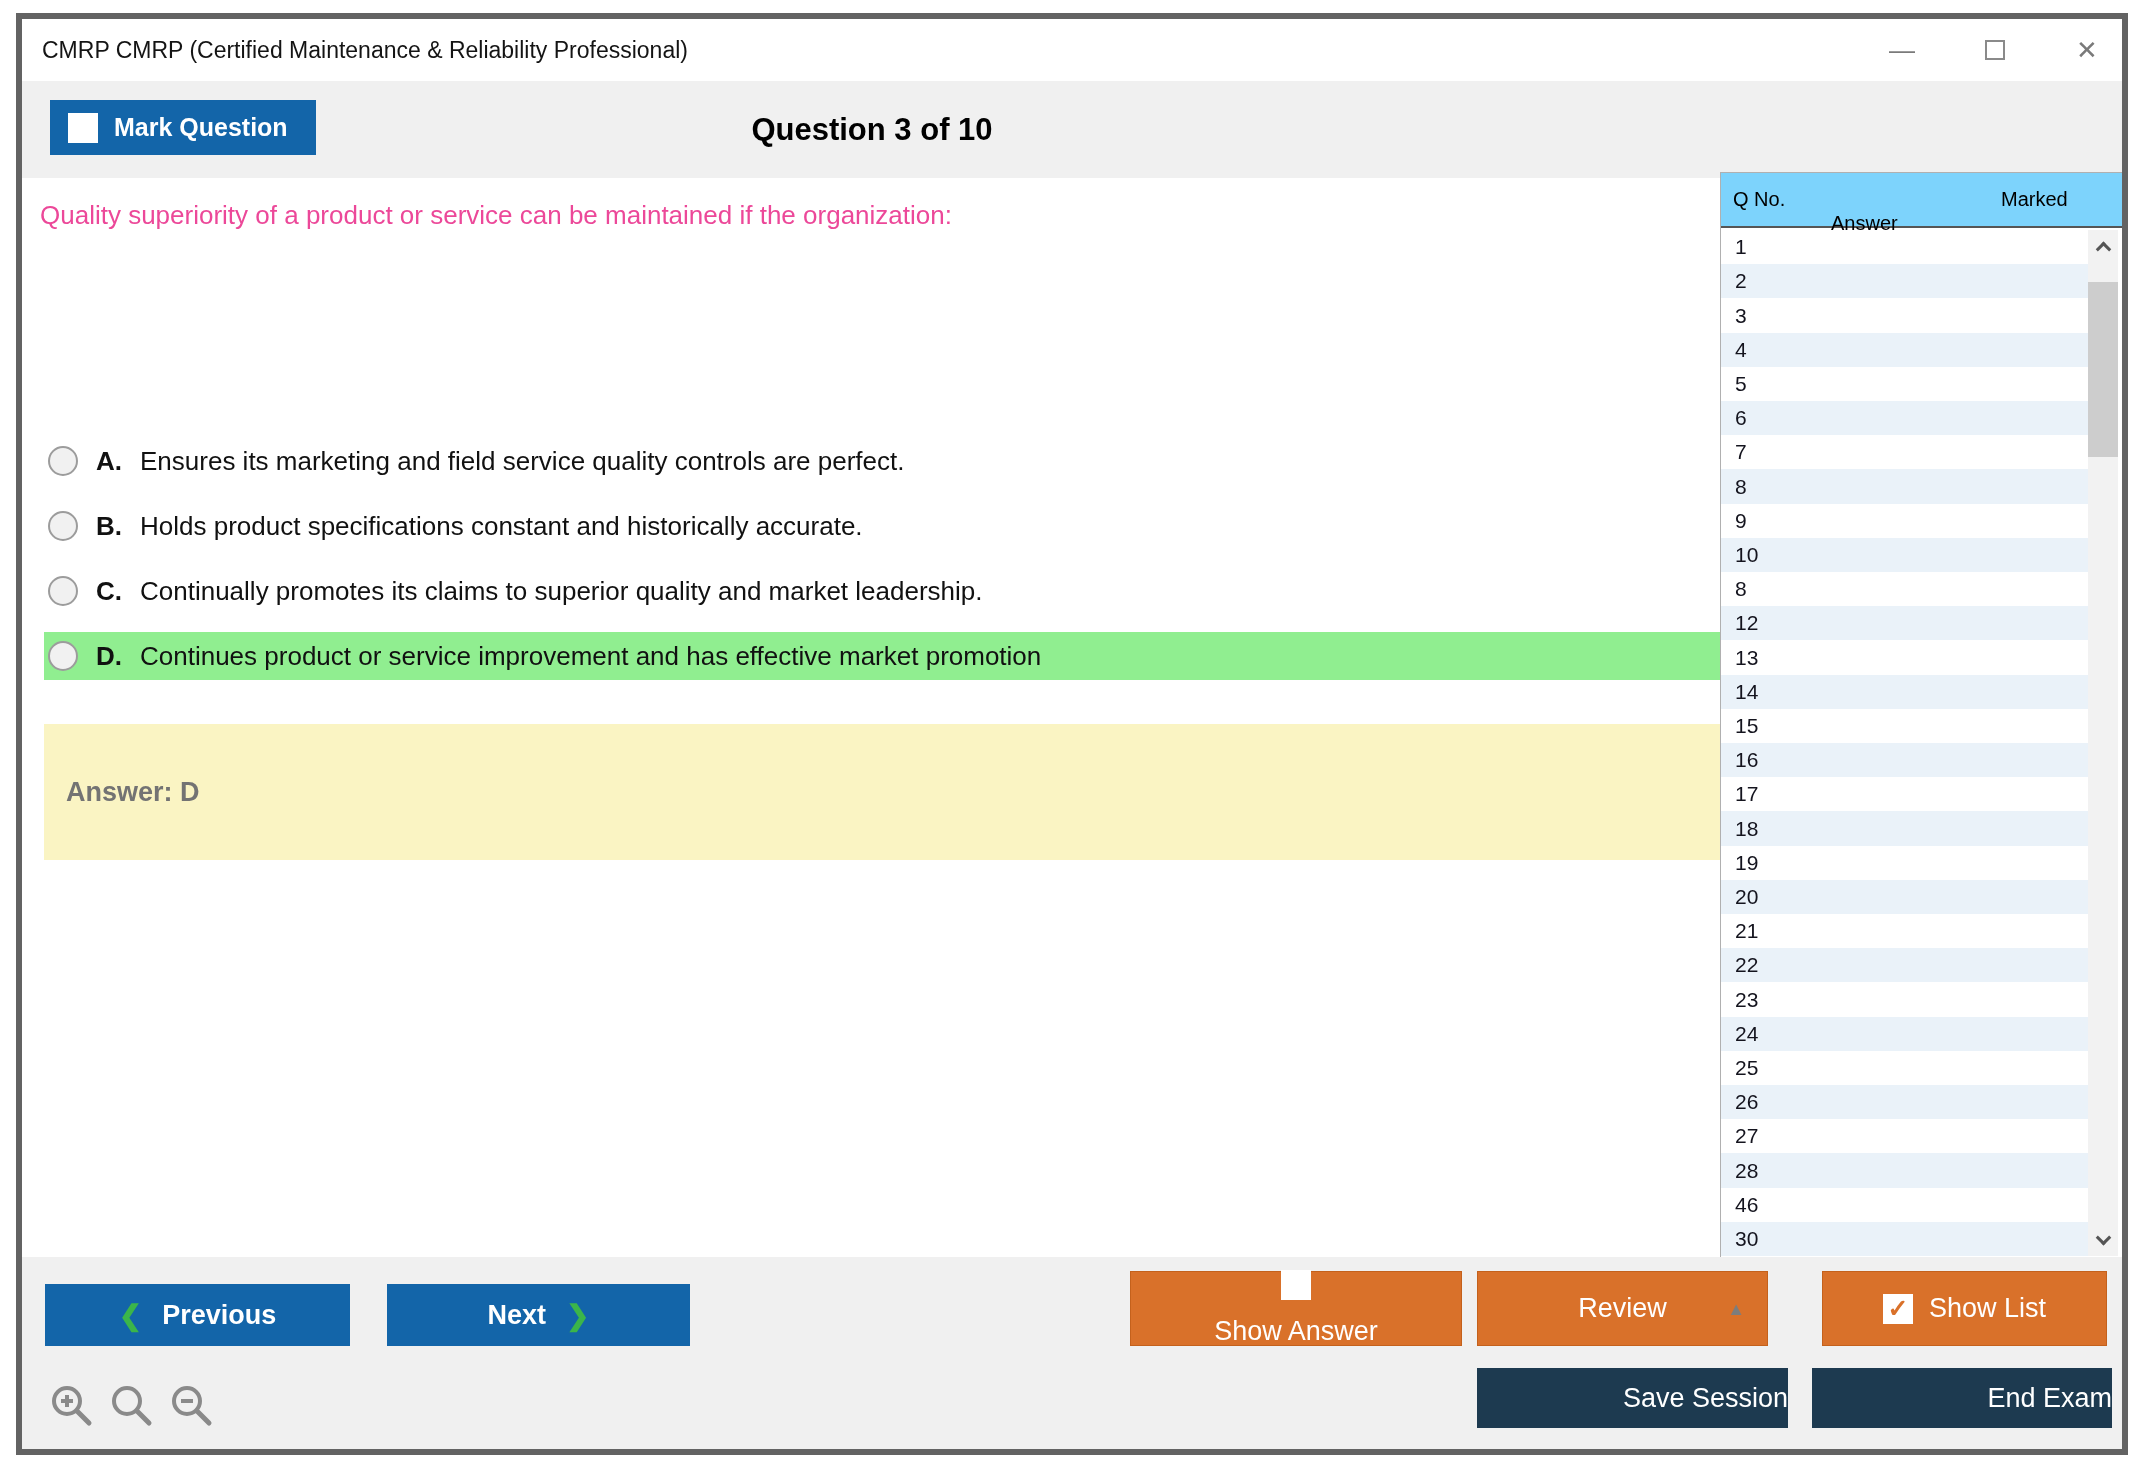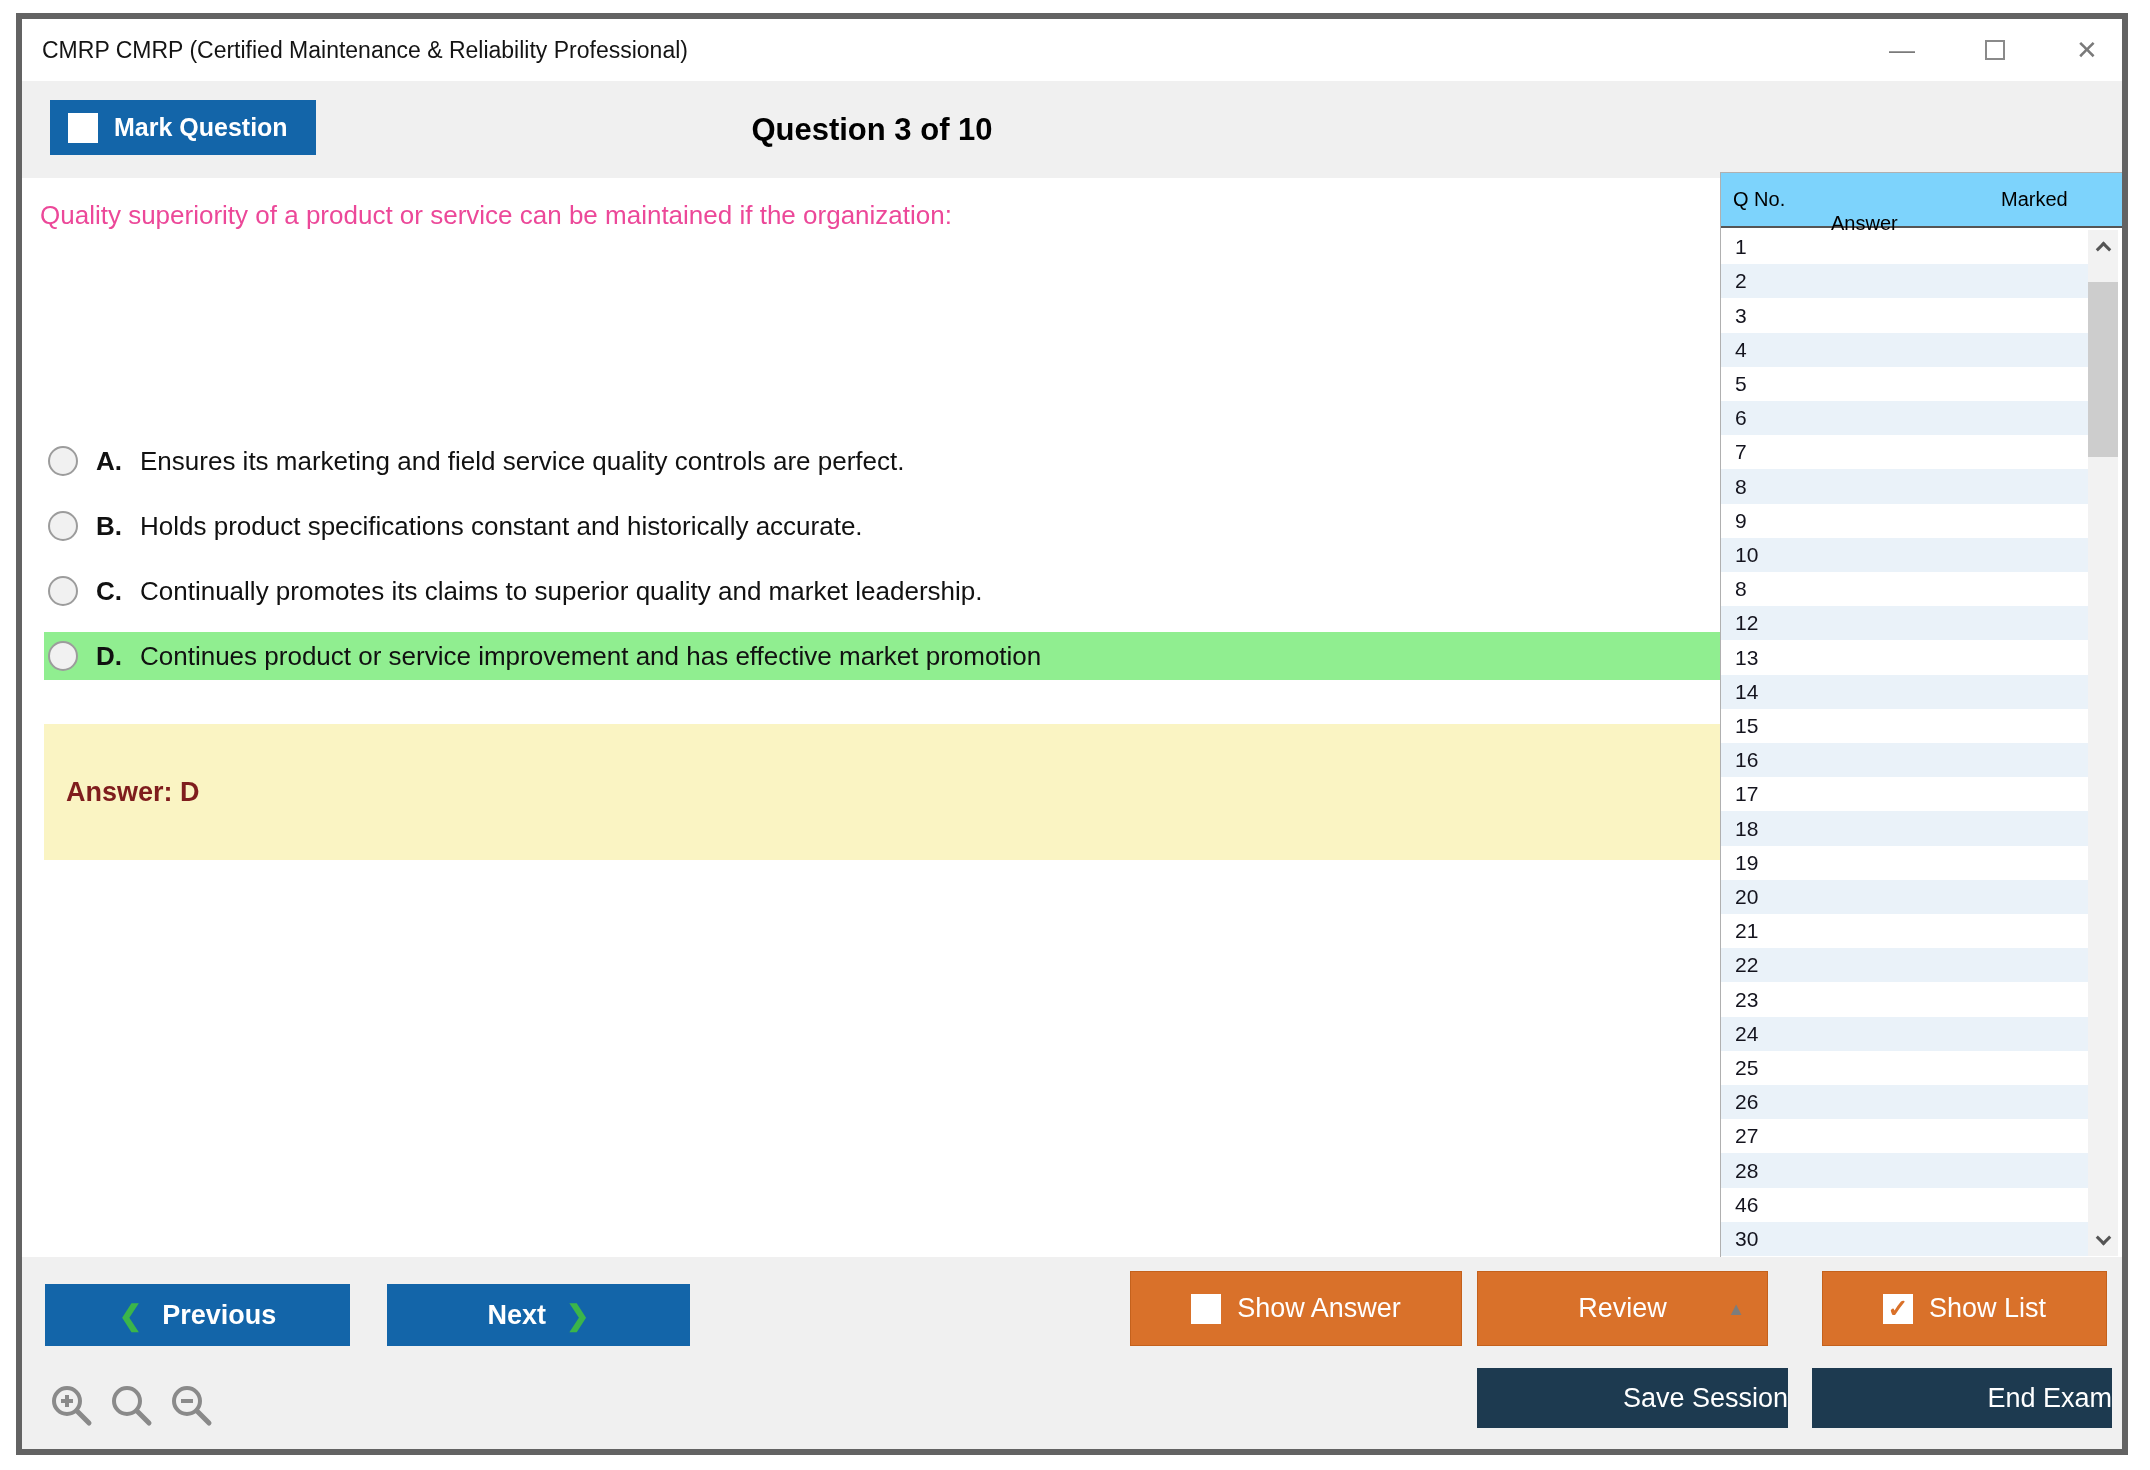--- a/index.html
+++ b/index.html
@@ -49,21 +49,21 @@
     display:flex;align-items:center;gap:18px;padding-left:4px;}
   .option-row .radio{width:30px;height:30px;border-radius:50%;
     border:2px solid #9c9c9c;background:#f1f1f1;flex:0 0 auto;cursor:pointer;}
   .option-row .letter{font-size:26px;font-weight:bold;color:#111;}
   .option-row .otext{font-size:26px;color:#111;}
   .option-row.highlight{background:var(--highlight-green);}
   .opt-0{top:259px;} .opt-1{top:324px;} .opt-2{top:389px;} .opt-3{top:454px;}
 
   .answer-box{position:absolute;left:22px;top:546px;width:1676px;height:136px;
     background:var(--answer-yellow);display:flex;align-items:center;padding-left:22px;}
-  .answer-box .atext{font-size:27px;font-weight:bold;color:#7f1d1d;}
+  .answer-box .atext{font-size:27px;font-weight:bold;color:#737373;}
 
   
   .sidebar{position:absolute;left:1698px;top:153px;width:402px;height:1083px;
     background:#fff;border-left:1px solid #b0b0b0;border-top:1px solid #b0b0b0;}
   .side-header{position:absolute;left:0;top:0;width:100%;height:55px;background:#7dd3fc;
     border-bottom:2px solid #555;display:flex;align-items:center;}
   .side-header .h-qno{width:110px;padding-left:12px;font-size:20px;color:#000;}
   .side-header .h-answer{width:130px;font-size:20px;color:#000;margin-top:48px;}
   .side-header .h-marked{flex:1;font-size:20px;color:#000;padding-left:40px;}
   .side-body{position:absolute;left:0;top:57px;width:368px;height:1026px;
@@ -86,21 +86,21 @@
   
   .footer{position:absolute;left:0;top:1238px;width:100%;height:192px;background:var(--chrome-gray);}
   .btn{position:absolute;display:flex;align-items:center;justify-content:center;
     color:#fff;cursor:pointer;}
   .btn-blue{background:var(--accent-blue);top:27px;height:62px;font-size:27px;font-weight:bold;gap:20px;}
   .btn-prev{left:23px;width:305px;}
   .btn-next{left:365px;width:303px;}
   .chevron-green{color:#3BB54A;font-size:28px;font-weight:bold;}
   .btn-orange{background:var(--accent-orange);border:1px solid var(--accent-orange-border);
     top:14px;height:75px;font-size:27px;gap:16px;}
-  .btn-show-answer{left:1108px;width:332px;}
+  .btn-show-answer{left:1108px;width:332px;flex-direction:column;}
   .btn-review{left:1455px;width:291px;}
   .btn-show-list{left:1800px;width:285px;}
   .btn-orange .cbox{width:30px;height:30px;background:#fff;display:flex;
     align-items:center;justify-content:center;color:var(--accent-orange);
     font-size:25px;font-weight:bold;flex:0 0 auto;}
   .review-caret{position:absolute;right:22px;top:50%;transform:translateY(-50%);
     color:#7d7d7d;font-size:18px;}
   .btn-navy{background:var(--accent-navy);top:111px;height:60px;font-size:27px;justify-content:flex-end;}
   .btn-save{left:1455px;width:311px;}
   .btn-end{left:1790px;width:300px;}

